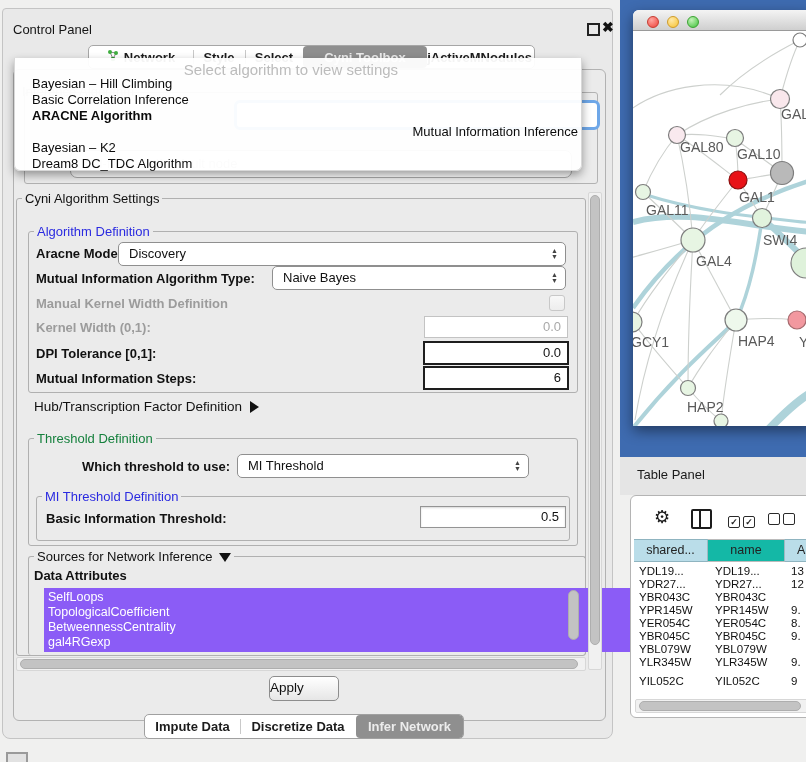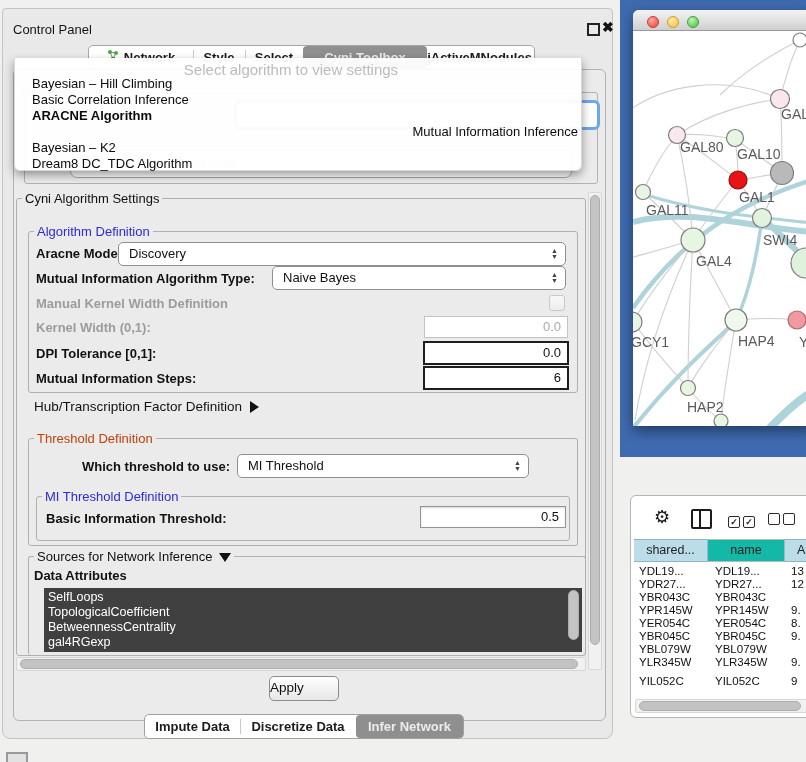--- a/index.html
+++ b/index.html
@@ -48,21 +48,21 @@
   .stepper{position:absolute;right:6px;top:2px;width:9px;height:18px;display:flex;flex-direction:column;
            align-items:center;justify-content:center;color:#444;font-size:7px;line-height:6px;}
   .field{background:#fff;font-size:13px;color:#111;text-align:right;padding-right:6px;line-height:20px;}
   .f-dark{border:2px solid #1e1e1e;height:20px;}
   .f-dis{border:1px solid #c3c3c3;height:20px;color:#a9a9a9;}
   .f-norm{border:1px solid #949494;box-shadow:inset 0 1px 2px rgba(0,0,0,.15);height:20px;}
   .checkbox{width:14px;height:14px;border:1px solid #c8c8c8;border-radius:3px;background:linear-gradient(#f8f8f8,#ededed);}
   .tri-right{display:inline-block;width:0;height:0;border-left:9px solid #111;border-top:6px solid transparent;border-bottom:6px solid transparent;margin-left:8px;vertical-align:middle;}
   .tri-down{display:inline-block;width:0;height:0;border-top:9px solid #111;border-left:6px solid transparent;border-right:6px solid transparent;margin-left:6px;vertical-align:middle;}
 
-  .datalist{background:#404040;}
+  .datalist{background:#8b5cf6;padding-left:48px;}
   .dl-item{position:absolute;left:4px;right:20px;height:15px;color:#fff;font-size:12.5px;line-height:15px;white-space:nowrap;}
   .scroll-track{background:#f1f1f1;border:1px solid #d7d7d7;border-radius:2px;}
   .scroll-thumb{background:#c3c3c3;border:1px solid #aeaeae;border-radius:6px;}
 
   .applybtn{left:269px;top:676px;width:68px;height:23px;background:linear-gradient(#ffffff,#e6e6e6);
             border:1px solid #8d8d8d;border-radius:5px;text-align:left;font-size:13.5px;color:#111;line-height:22px;}
 
   .bottabs{left:144px;top:714px;height:23px;display:flex;background:#fff;border:1px solid #a0a0a0;border-radius:5px;
            font-size:13px;font-weight:600;color:#1c1c1c;}
   .btab{display:flex;align-items:center;justify-content:center;position:relative;}
@@ -192,21 +192,21 @@
   <div class="abs field f-dark" style="left:423px;top:341px;width:136px;">0.0</div>
 
   <div class="abs lbl" style="left:36px;top:371px;">Mutual Information Steps:</div>
   <div class="abs field f-dark" style="left:423px;top:366px;width:136px;">6</div>
 
   <div class="abs" style="left:34px;top:399px;font-size:13.5px;color:#111;">
     <span>Hub/Transcription Factor Definition</span><span class="tri-right"></span>
   </div>
 
   <div class="abs groupbox" style="left:28px;top:438px;width:548px;height:106px;"></div>
-  <div class="abs gtitle" style="left:34px;top:431px;color:#c2410c;">Threshold Definition</div>
+  <div class="abs gtitle" style="left:34px;top:431px;color:#15803d;">Threshold Definition</div>
 
   <div class="abs lbl" style="left:82px;top:459px;">Which threshold to use:</div>
   <div class="abs combo" style="left:237px;top:454px;width:290px;">
     <span class="cval">MI Threshold</span>
     <span class="stepper">
         <span>▲</span>
         <span>▼</span>
       </span>
   </div>
 
@@ -330,20 +330,23 @@
         <text x="763" y="245">SWI4</text>
         <text x="696" y="266">GAL4</text>
         <text x="631" y="347">GCY1</text>
         <text x="738" y="346">HAP4</text>
         <text x="687" y="412">HAP2</text>
         <text x="781" y="119">GAL</text>
         <text x="799" y="347">Y</text>
       </g>
     </svg>
 
+    <div class="abs tp-strip">
+      <div class="abs tp-title">Table Panel</div>
+    </div>
 
     <div class="abs tpanel">
 
       <div class="abs gear">⚙</div>
       <div class="abs colicon"></div>
       <div class="abs" style="left:97px;top:15px;"><span class="cb">✓</span><span class="cb" style="margin-left:3px;">✓</span></div>
       <div class="abs" style="left:137px;top:15px;"><span class="cb"></span><span class="cb" style="margin-left:3px;"></span></div>
 
       <div class="abs thead" style="left:0;width:182px;">
         <div class="thcell th-blue" style="left:3px;width:73px;">shared...</div>

